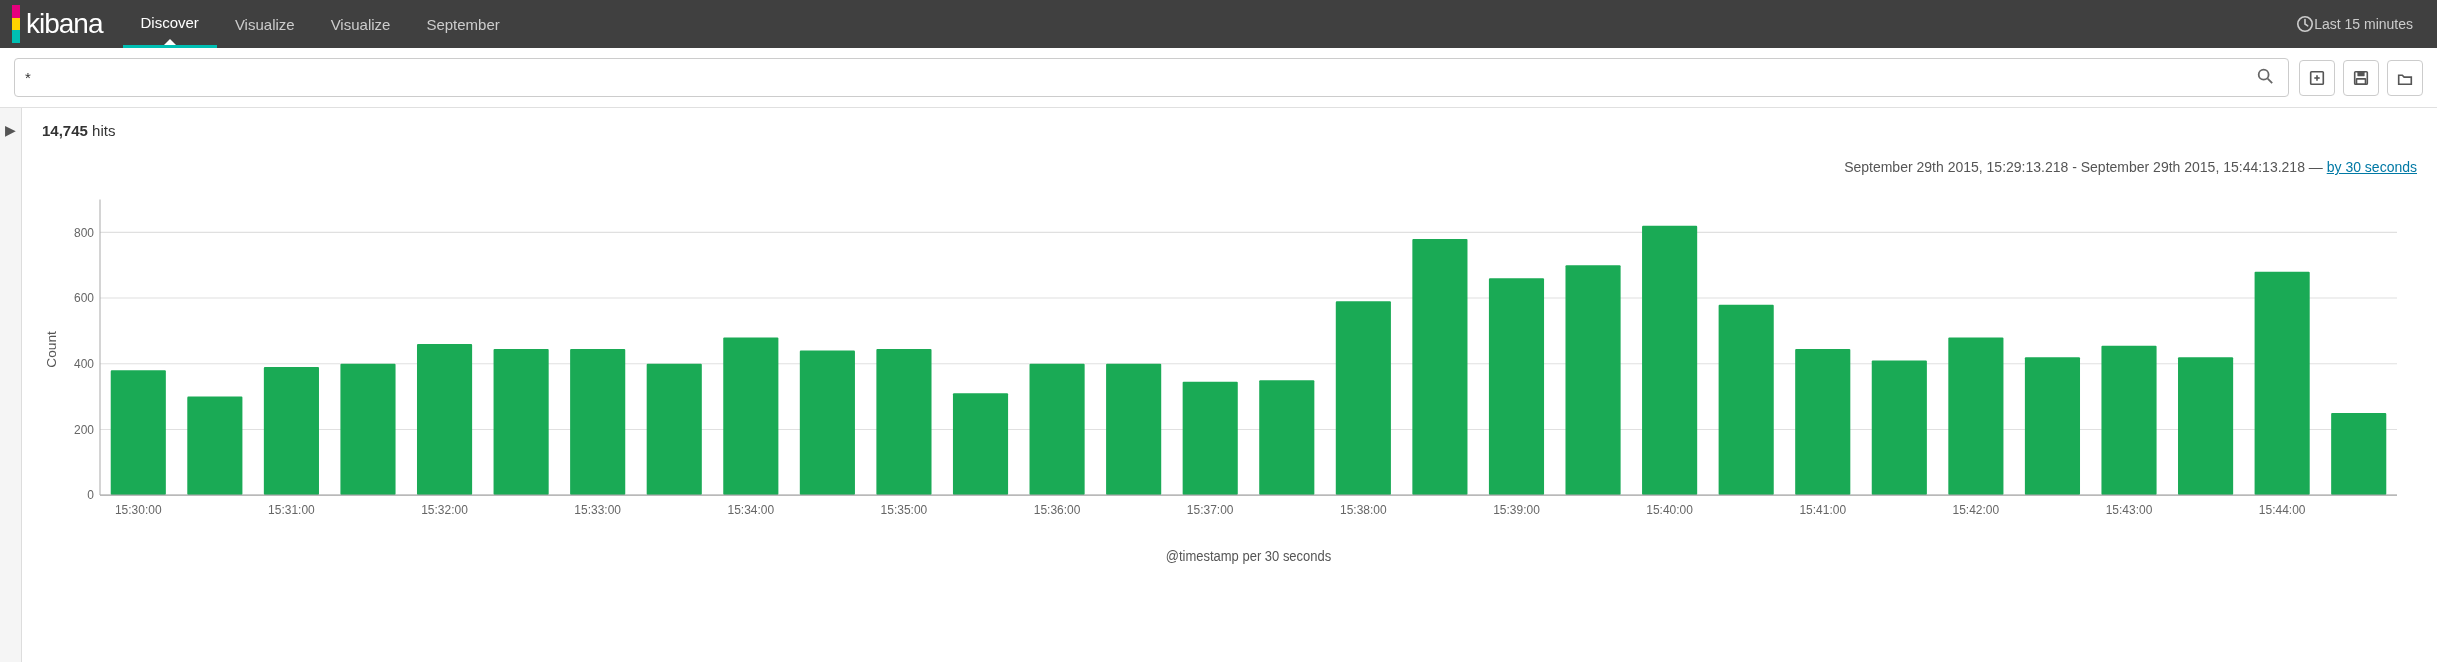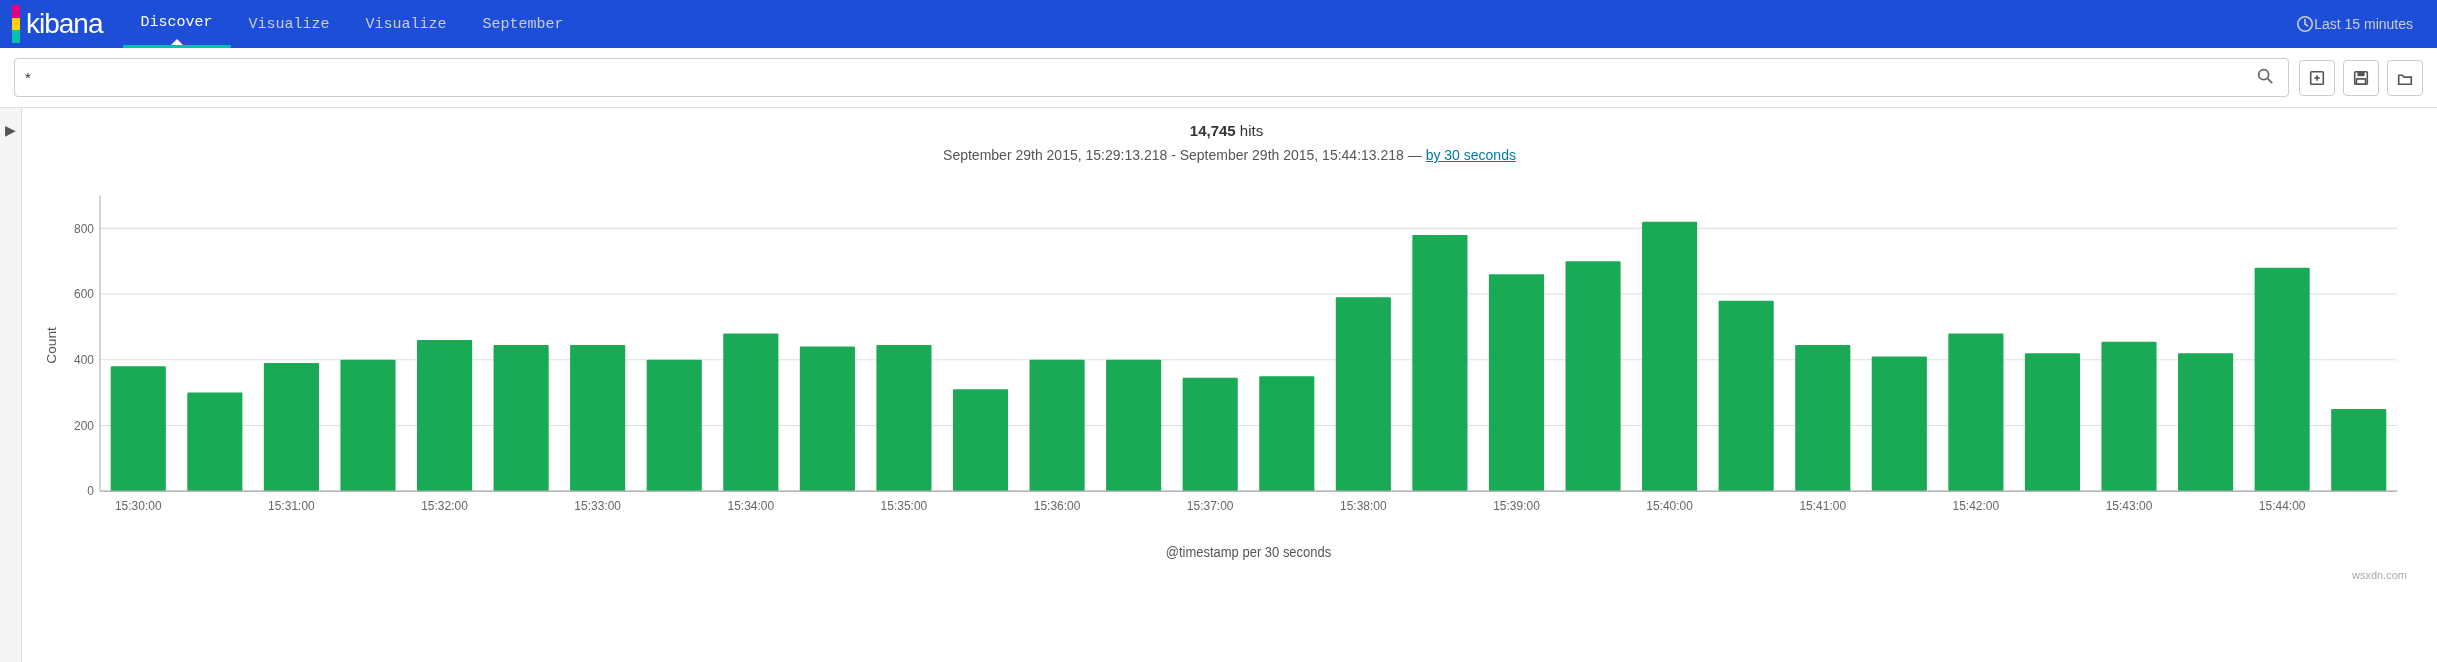--- a/index.html
+++ b/index.html
@@ -1,20 +1,20 @@
 <!DOCTYPE html>
 <html><head>
   <meta charset="utf-8">
   <style>
     * { margin: 0; padding: 0; box-sizing: border-box; }
     body { font-family: -apple-system, BlinkMacSystemFont, 'Segoe UI', Arial, sans-serif; background: #fff; }
 
     
     .navbar {
-      background: #1d4ed8;
+      background: #404040;
       display: flex;
       align-items: center;
       height: 48px;
       padding: 0 12px;
     }
     .kibana-logo {
       display: flex;
       align-items: center;
       margin-right: 20px;
     }
@@ -42,21 +42,20 @@
     }
     .nav-item {
       color: #ccc;
       font-size: 15px;
       padding: 0 18px;
       display: flex;
       align-items: center;
       cursor: pointer;
       position: relative;
       text-decoration: none;
-      font-family: Liberation Mono, monospace;
     }
     .nav-item.active {
       color: #fff;
       border-bottom: 3px solid #00bfb3;
     }
     .nav-item.active::after {
       content: '';
       position: absolute;
       bottom: 0;
       left: 50%;
@@ -155,39 +154,39 @@
 
     
     .chart-area {
       flex: 1;
       padding: 14px 20px 0 20px;
     }
 
     
     .hits-row {
       display: flex;
-      justify-content: center;
-      align-items: center;
-      margin-bottom: 8px;
+      justify-content: flex-start;
+      align-items: center;
+      margin-bottom: 20px;
       padding-right: 6px;
     }
     .hits-count {
       font-size: 15px;
       color: #333;
     }
     .hits-count strong {
       font-weight: 700;
     }
 
     
     .date-range {
-      text-align: center;
+      text-align: right;
       font-size: 14px;
       color: #555;
-      margin-bottom: 22px;
+      margin-bottom: 14px;
     }
     .date-range a {
       color: #0079a5;
       text-decoration: underline;
     }
 
     
     .histogram-wrapper {
       position: relative;
       width: 100%;
@@ -343,15 +342,14 @@
           <text x="1474.4833333333331" y="308" font-size="12" fill="#666" text-anchor="middle">15:39:00</text>
           <text x="1627.6166666666666" y="308" font-size="12" fill="#666" text-anchor="middle">15:40:00</text>
           <text x="1780.75" y="308" font-size="12" fill="#666" text-anchor="middle">15:41:00</text>
           <text x="1933.8833333333332" y="308" font-size="12" fill="#666" text-anchor="middle">15:42:00</text>
           <text x="2087.0166666666664" y="308" font-size="12" fill="#666" text-anchor="middle">15:43:00</text>
           <text x="2240.15" y="308" font-size="12" fill="#666" text-anchor="middle">15:44:00</text>
           <text x="1206.5" y="352" font-size="13" fill="#555" text-anchor="middle">@timestamp per 30 seconds</text>
         </svg>
     </div>
 
-    <div class="watermark">wsxdn.com</div>
   </div>
 </div>
 
 </body></html>

